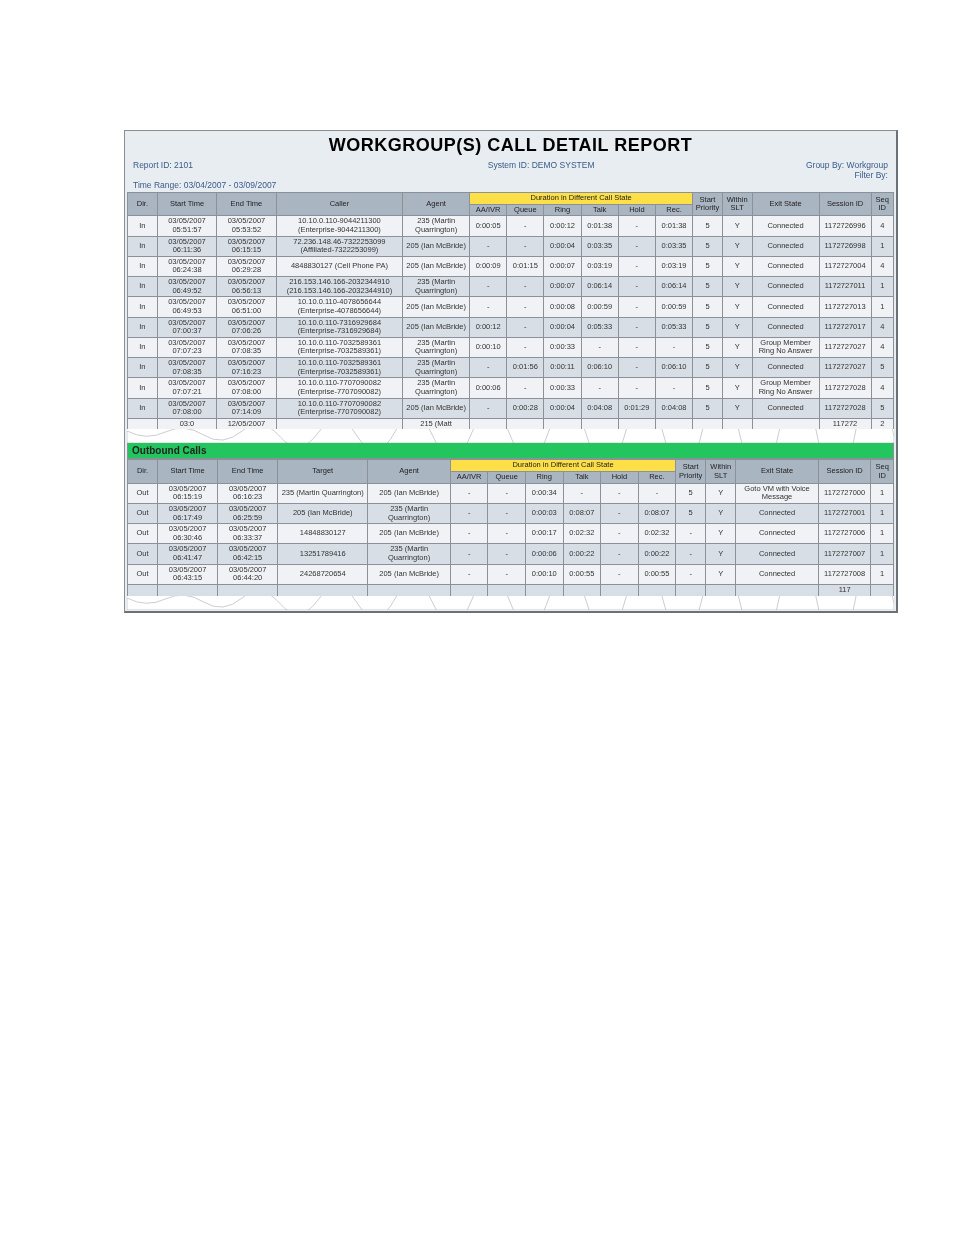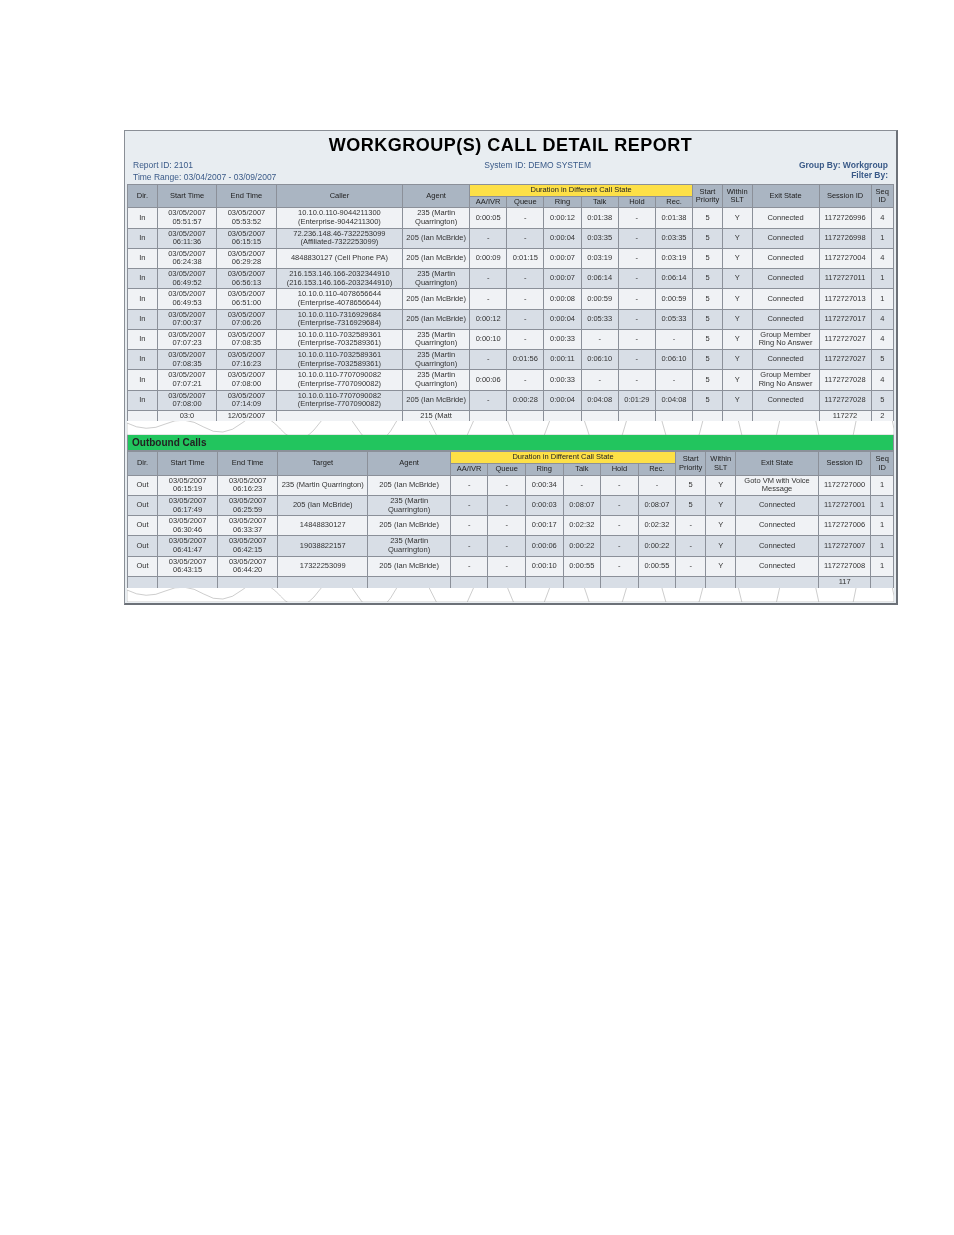--- a/index.html
+++ b/index.html
@@ -32,22 +32,22 @@
     margin: 2px 0 2px 0;
     color: #000;
   }
   .meta-bar {
     display: flex;
     justify-content: space-between;
     padding: 2px 6px;
     font-size: 8.5px;
     color: #3a5a88;
   }
-  .meta-left { display:flex; flex-direction:column; gap:2px;}
-  .meta-right { text-align:right;font-weight:bold;}
+  .meta-left { display:flex; flex-direction:column; gap:10px;}
+  .meta-right { text-align:right;}
   .wg-head {
     font-weight: bold;
     font-size: 11px;
     padding: 6px 4px 0 4px;
     color: #000;
   }
   .wg-sub {
     font-size: 9px;
     padding: 0 4px 2px 4px;
     color: #222;
@@ -459,39 +459,39 @@
             <td>-</td>
             <td>Y</td>
             <td>Connected</td>
             <td>1172727006</td>
             <td>1</td>
           </tr>
           <tr class="alt">
             <td>Out</td>
             <td>03/05/2007 06:41:47</td>
             <td>03/05/2007 06:42:15</td>
-            <td>19038822157</td>
+            <td>13251789416</td>
             <td>235 (Martin Quarrington)</td>
             <td>-</td>
             <td>-</td>
             <td>0:00:06</td>
             <td>0:00:22</td>
             <td>-</td>
             <td>0:00:22</td>
             <td>-</td>
             <td>Y</td>
             <td>Connected</td>
             <td>1172727007</td>
             <td>1</td>
           </tr>
           <tr class="norm">
             <td>Out</td>
             <td>03/05/2007 06:43:15</td>
             <td>03/05/2007 06:44:20</td>
-            <td>17322253099</td>
+            <td>24268720654</td>
             <td>205 (Ian McBride)</td>
             <td>-</td>
             <td>-</td>
             <td>0:00:10</td>
             <td>0:00:55</td>
             <td>-</td>
             <td>0:00:55</td>
             <td>-</td>
             <td>Y</td>
             <td>Connected</td>

